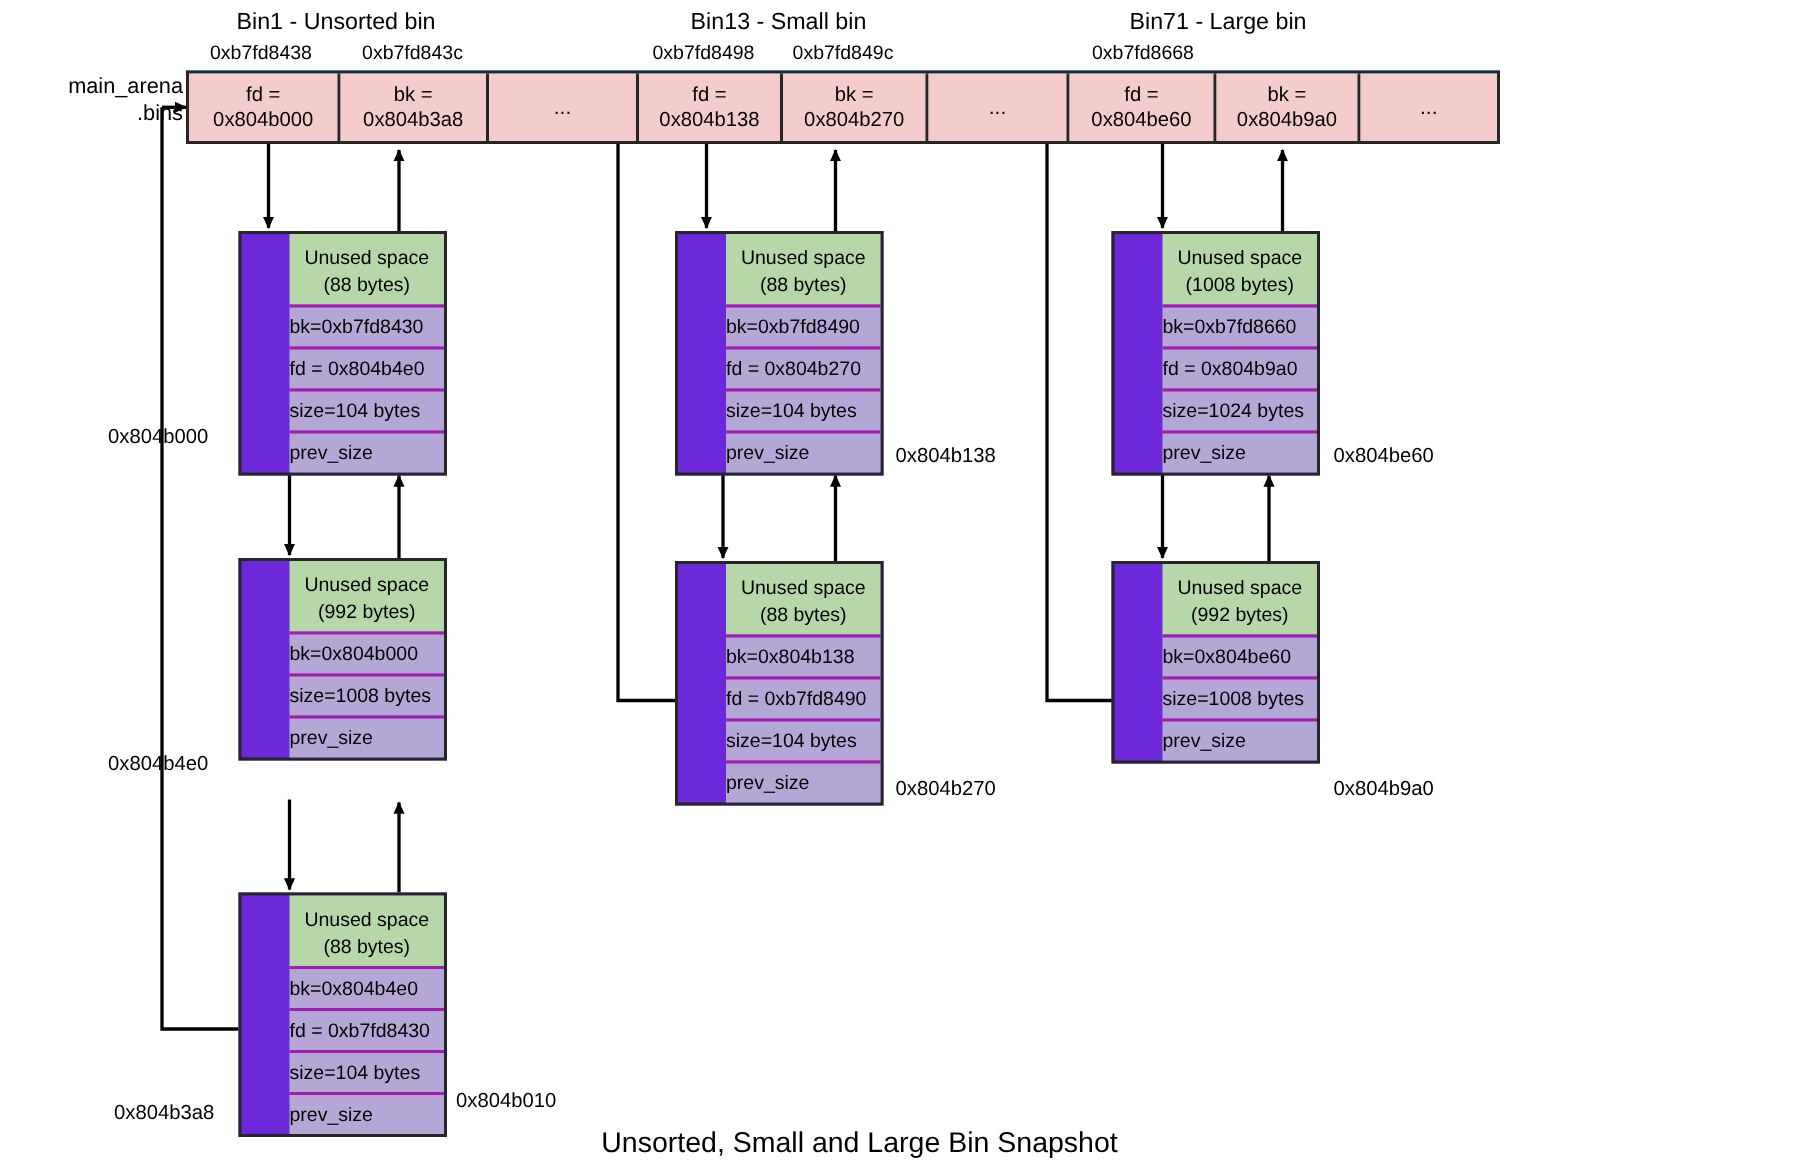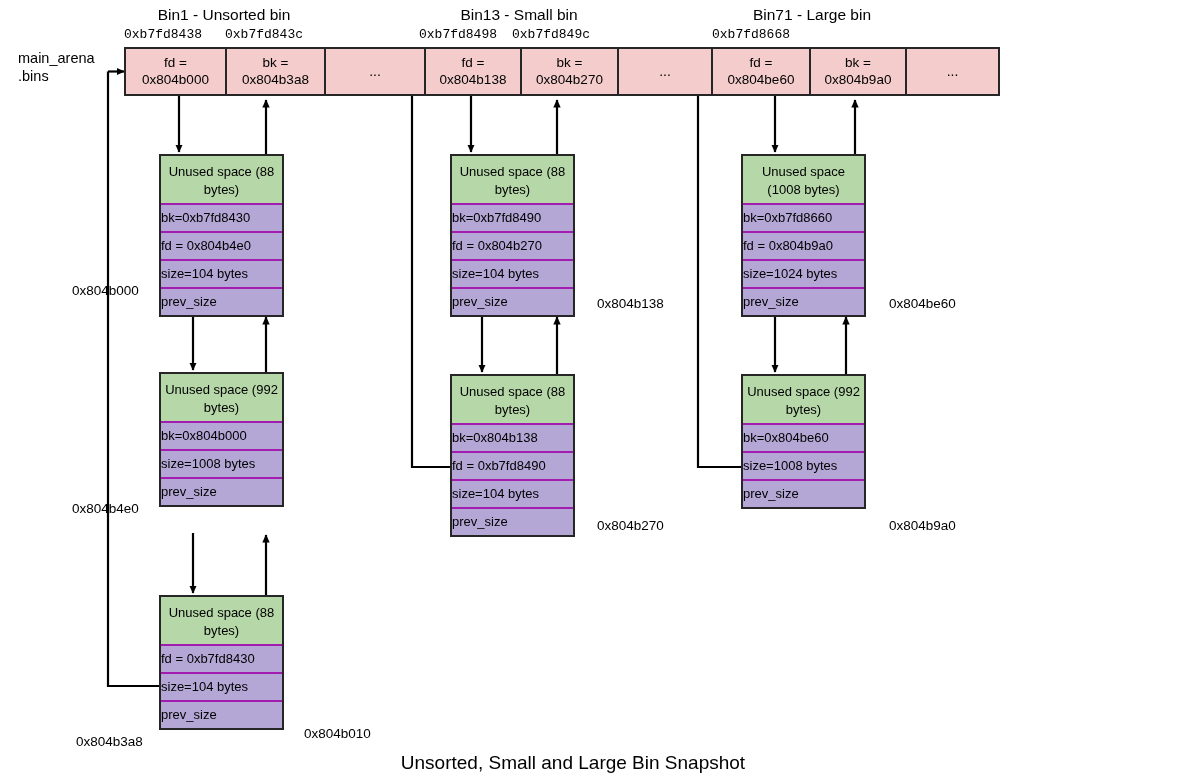--- a/index.html
+++ b/index.html
@@ -60,32 +60,32 @@
   
   .bin-title {
     position: absolute;
     font-size: 15.5px;
     text-align: center;
     white-space: nowrap;
   }
   .bin-addr {
     position: absolute;
     font-size: 13px;
-    text-align: left;
-    white-space: nowrap;
-    font-family: Liberation Mono, monospace;
+    text-align: center;
+    white-space: nowrap;
   }
 
   
   .chunk {
     position: absolute;
-    width: 125px;
+    width: 139px;
     border: 2px solid #262626;
     box-sizing: border-box;
     background: #6d28d9;
+    padding-left: 32px;
   }
   .chunk .row {
     border-top: 2px solid #a21caf;
     box-sizing: border-box;
     text-align: left;
     font-size: 13px;
     height: 28px;
     line-height: 26px;
     background: #b4a7d6;
     white-space: nowrap;
@@ -104,20 +104,21 @@
   
   .addr-label {
     position: absolute;
     font-size: 13.5px;
     white-space: nowrap;
     background: transparent;
   }
   .arena-label {
     position: absolute;
     font-size: 14.5px;
+    text-align: right;
     line-height: 1.25;
     white-space: nowrap;
   }
   .caption {
     position: absolute;
     font-size: 19px;
     text-align: center;
     white-space: nowrap;
   }
 </style>
@@ -240,20 +241,21 @@
   <div class="chunk" style="left:159px; top:372px;">
     <div class="unused">Unused space (992 bytes)</div>
     <div class="row">bk=0x804b000</div>
     <div class="row">size=1008 bytes</div>
     <div class="row">prev_size</div>
   </div>
   <div class="addr-label" style="left:72px; top:501px;">0x804b4e0</div>
 
   <div class="chunk" style="left:159px; top:595px;">
     <div class="unused">Unused space (88 bytes)</div>
+    <div class="row">bk=0x804b4e0</div>
     <div class="row">fd = 0xb7fd8430</div>
     <div class="row">size=104 bytes</div>
     <div class="row">prev_size</div>
   </div>
   <div class="addr-label" style="left:76px; top:734px;">0x804b3a8</div>
   <div class="addr-label" style="left:304px; top:726px;">0x804b010</div>
 
   <div class="chunk" style="left:450px; top:154px;">
     <div class="unused">Unused space (88 bytes)</div>
     <div class="row">bk=0xb7fd8490</div>

